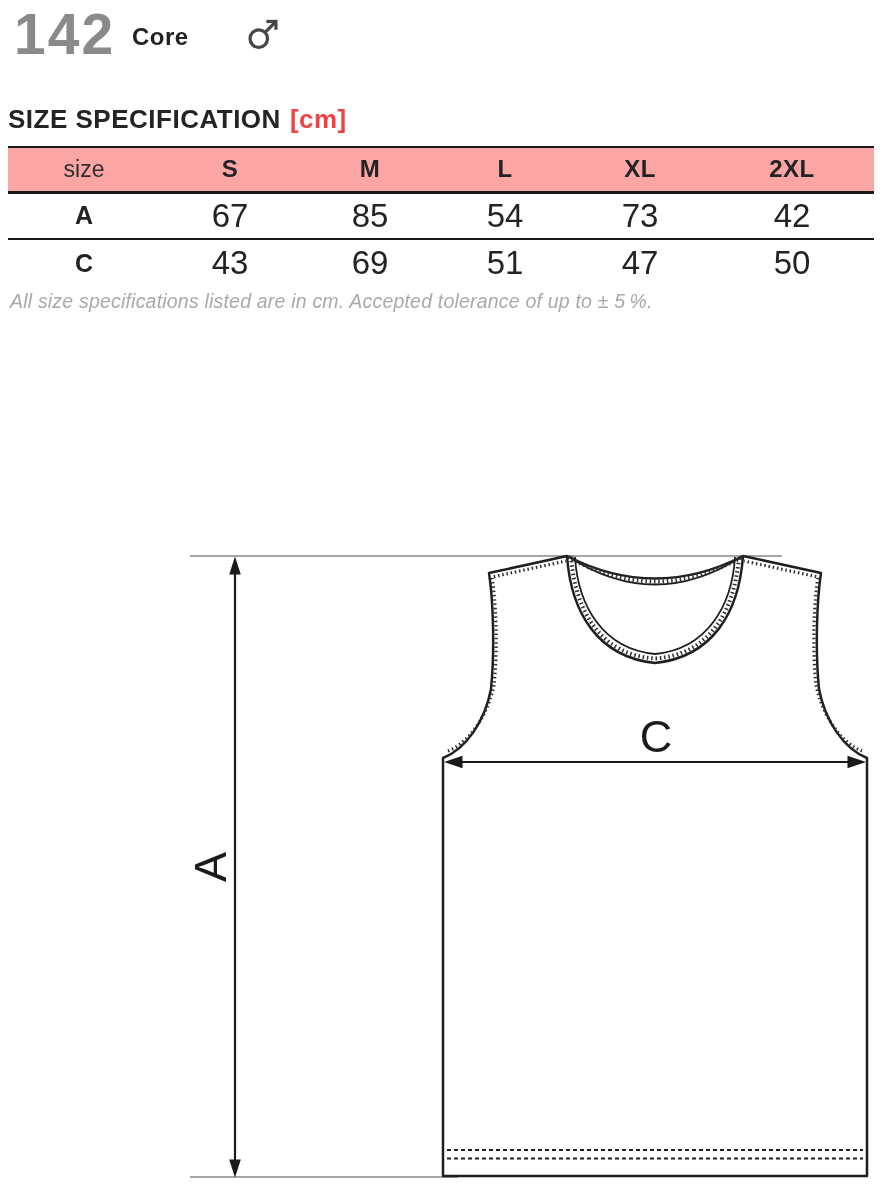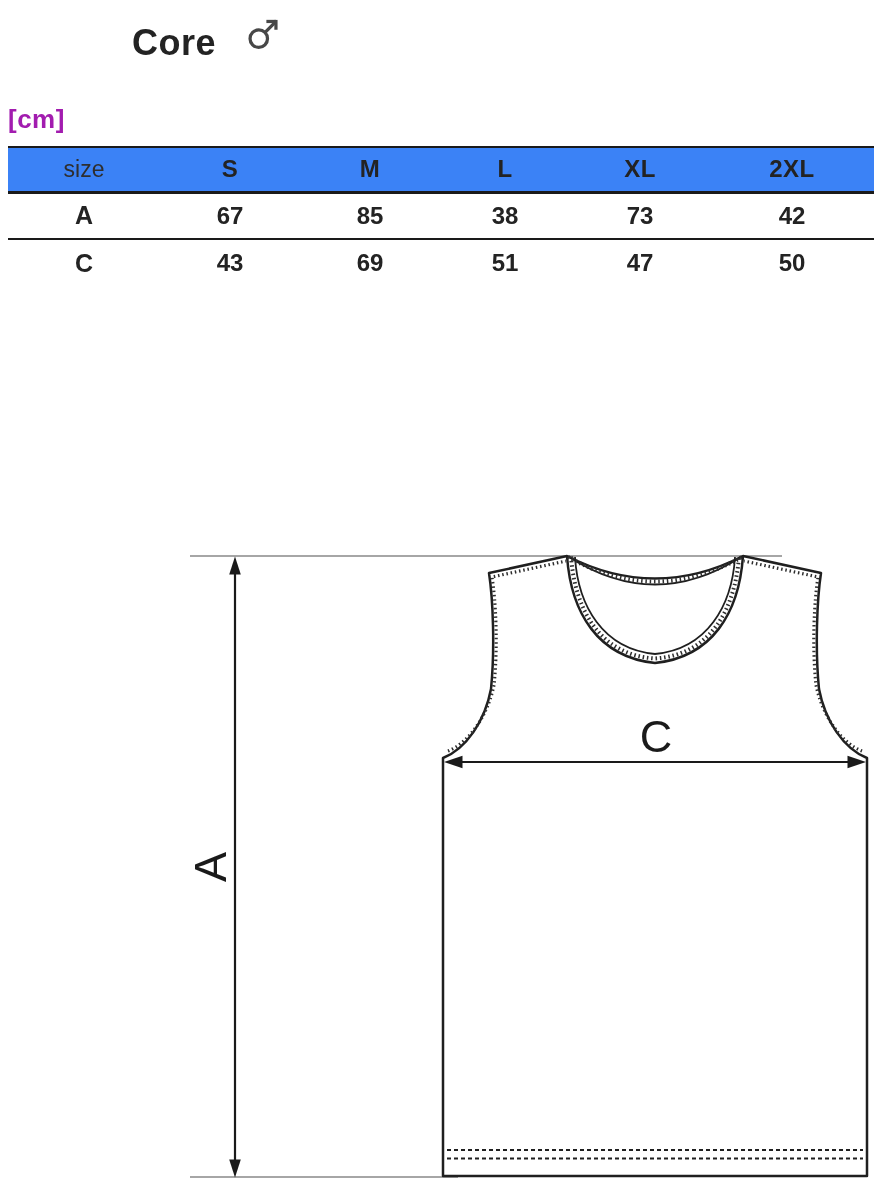--- a/index.html
+++ b/index.html
@@ -11,55 +11,55 @@
     overflow:hidden;
   }
   
   .brand-num{
     position:absolute;left:14px;top:6px;
     font-size:57px;font-weight:bold;line-height:1;
     color:#8a8a8a;letter-spacing:2px;
   }
   .brand-name{
     position:absolute;left:132px;top:25px;
-    font-size:36px;font-weight:bold;line-height:1;
+    font-size:24px;font-weight:bold;line-height:1;
     color:#232323;letter-spacing:0.5px;
   }
   .gender-wrap{
     position:absolute;left:246px;top:14px;
     width:34px;height:38px;
   }
   
   .sec-title{
     position:absolute;left:8px;top:104px;
     display:flex;align-items:baseline;gap:9px;
     font-size:26px;font-weight:bold;letter-spacing:0.5px;
   }
   .sec-title .t{color:#242424;}
-  .sec-title .unit{color:#a21caf;}
+  .sec-title .unit{color:#ef4444;}
   
   table.size-table{
     position:absolute;left:8px;top:146px;width:866px;
     border-collapse:collapse;table-layout:fixed;
     border-top:2px solid #1a1a1a;
   }
   table.size-table thead tr{
-    height:45px;background:#3b82f6;
+    height:45px;background:#fca5a5;
     border-bottom:3px solid #1a1a1a;
   }
   table.size-table th,table.size-table td{
     text-align:center;vertical-align:middle;padding:0;
     color:#232323;
   }
   table.size-table thead th{font-size:24px;font-weight:bold;letter-spacing:0.5px;}
   table.size-table thead th.c-size{font-weight:normal;font-size:23px;color:#2e2e2e;letter-spacing:0;}
   table.size-table tbody tr{height:47px;}
   table.size-table tbody tr.row-a{border-bottom:2px solid #1a1a1a;}
   table.size-table tbody th{font-size:25px;font-weight:bold;}
-  table.size-table tbody td{font-size:24px;font-weight:bold;}
+  table.size-table tbody td{font-size:33px;font-weight:normal;}
   
   .footnote{
     position:absolute;left:10px;top:290px;margin:0;
     font-size:19.5px;font-style:italic;color:#a9a9a9;
     letter-spacing:0.2px;
   }
   
   svg.diagram{position:absolute;left:0;top:0;}
   .dim-label{
     font-family:"Liberation Sans", sans-serif;
@@ -102,31 +102,33 @@
     <text class="dim-label" x="226" y="867" text-anchor="middle" transform="rotate(-90 226 867)" font-size="47">A</text>
 
     <g>
       <line x1="460" y1="762" x2="850" y2="762" stroke="#1a1a1a" stroke-width="2.2"></line>
       <polygon points="444,762 462.5,755.7 462.5,768.3" fill="#1a1a1a"></polygon>
       <polygon points="866,762 847.5,755.7 847.5,768.3" fill="#1a1a1a"></polygon>
     </g>
     <text class="dim-label" x="656" y="752" text-anchor="middle">C</text>
   </svg>
 
+  <span class="brand-num">142</span>
   <span class="brand-name">Core</span>
   <span class="gender-wrap">
     <svg width="34" height="38" viewBox="0 0 24 27">
       <circle cx="9" cy="17.5" r="6.2" fill="none" stroke="#474747" stroke-width="2.3"></circle>
       <line x1="13.5" y1="13" x2="20.6" y2="5.9" stroke="#474747" stroke-width="2.3"></line>
       <line x1="14.4" y1="5.3" x2="21.2" y2="5.3" stroke="#474747" stroke-width="2.3"></line>
       <line x1="21.2" y1="4.2" x2="21.2" y2="11.2" stroke="#474747" stroke-width="2.3"></line>
     </svg>
   </span>
 
   <div class="sec-title">
+    <span class="t">SIZE SPECIFICATION</span>
     <span class="unit">[cm]</span>
   </div>
 
   <table class="size-table">
     <colgroup>
       <col style="width:152px">
         <col style="width:140px">
         <col style="width:140px">
       <col style="width:130px">
         <col style="width:140px">
@@ -140,29 +142,30 @@
         <th>L</th>
         <th>XL</th>
         <th>2XL</th>
       </tr>
     </thead>
     <tbody>
       <tr class="row-a">
         <th>A</th>
         <td>67</td>
         <td>85</td>
-        <td>38</td>
+        <td>54</td>
         <td>73</td>
         <td>42</td>
       </tr>
       <tr class="row-c">
         <th>C</th>
         <td>43</td>
         <td>69</td>
         <td>51</td>
         <td>47</td>
         <td>50</td>
       </tr>
     </tbody>
   </table>
 
+  <p class="footnote">All size specifications listed are in cm. Accepted tolerance of up to ± 5 %.</p>
 
 </div>
 
 </body></html>

